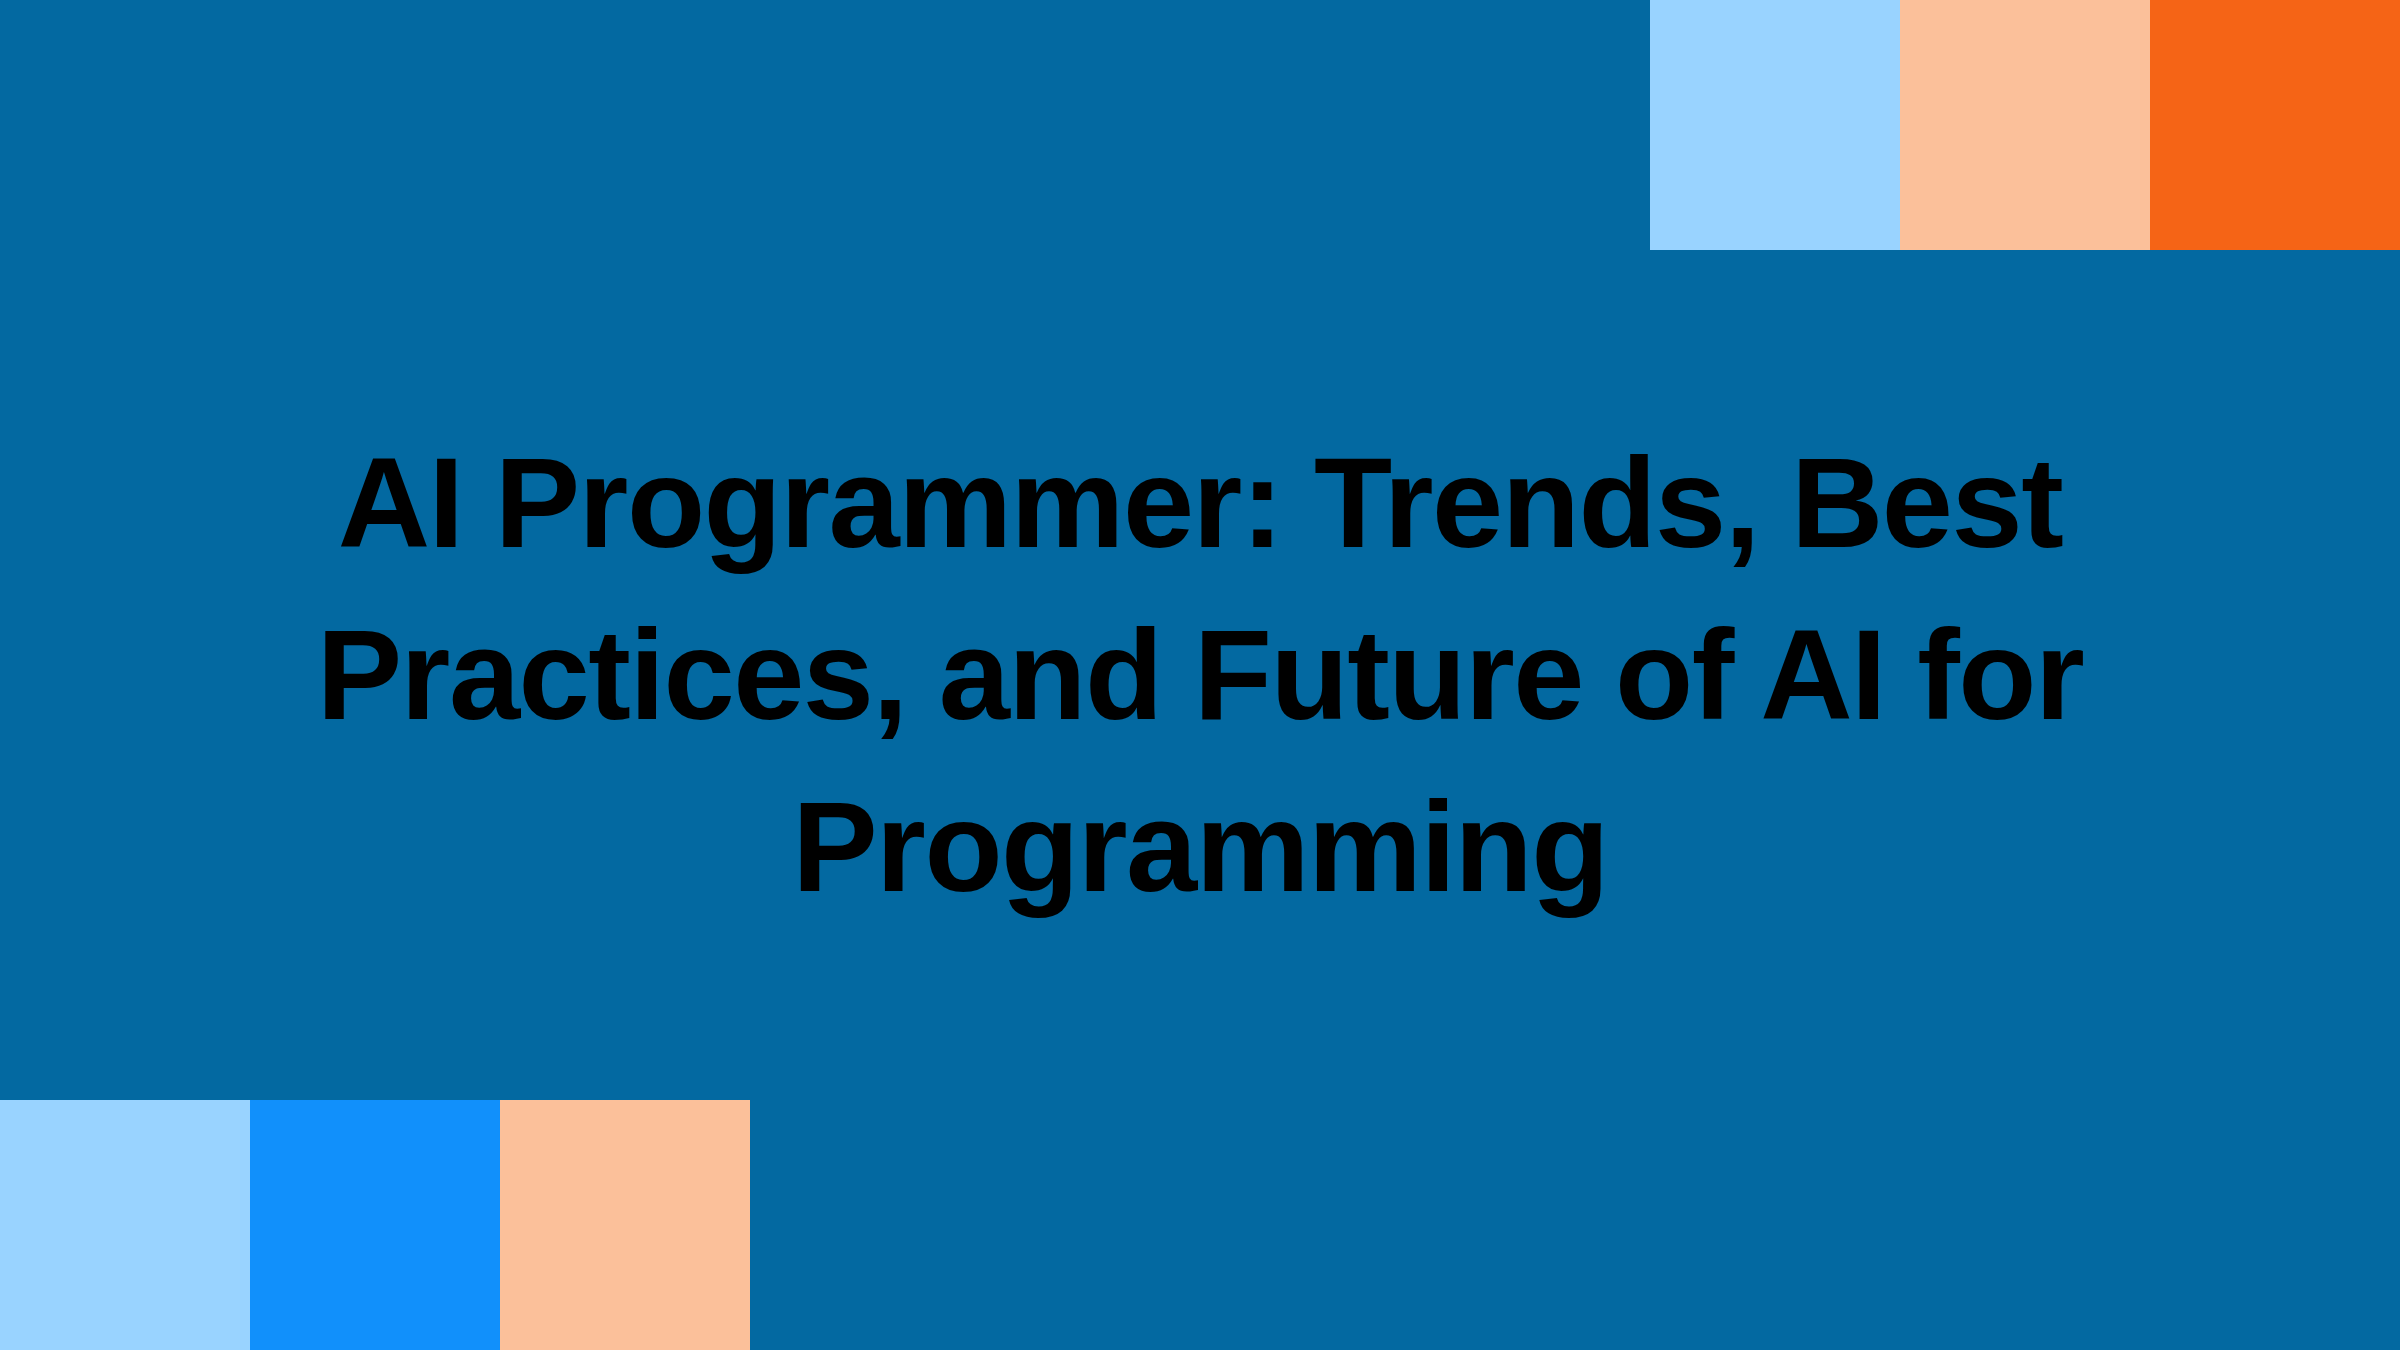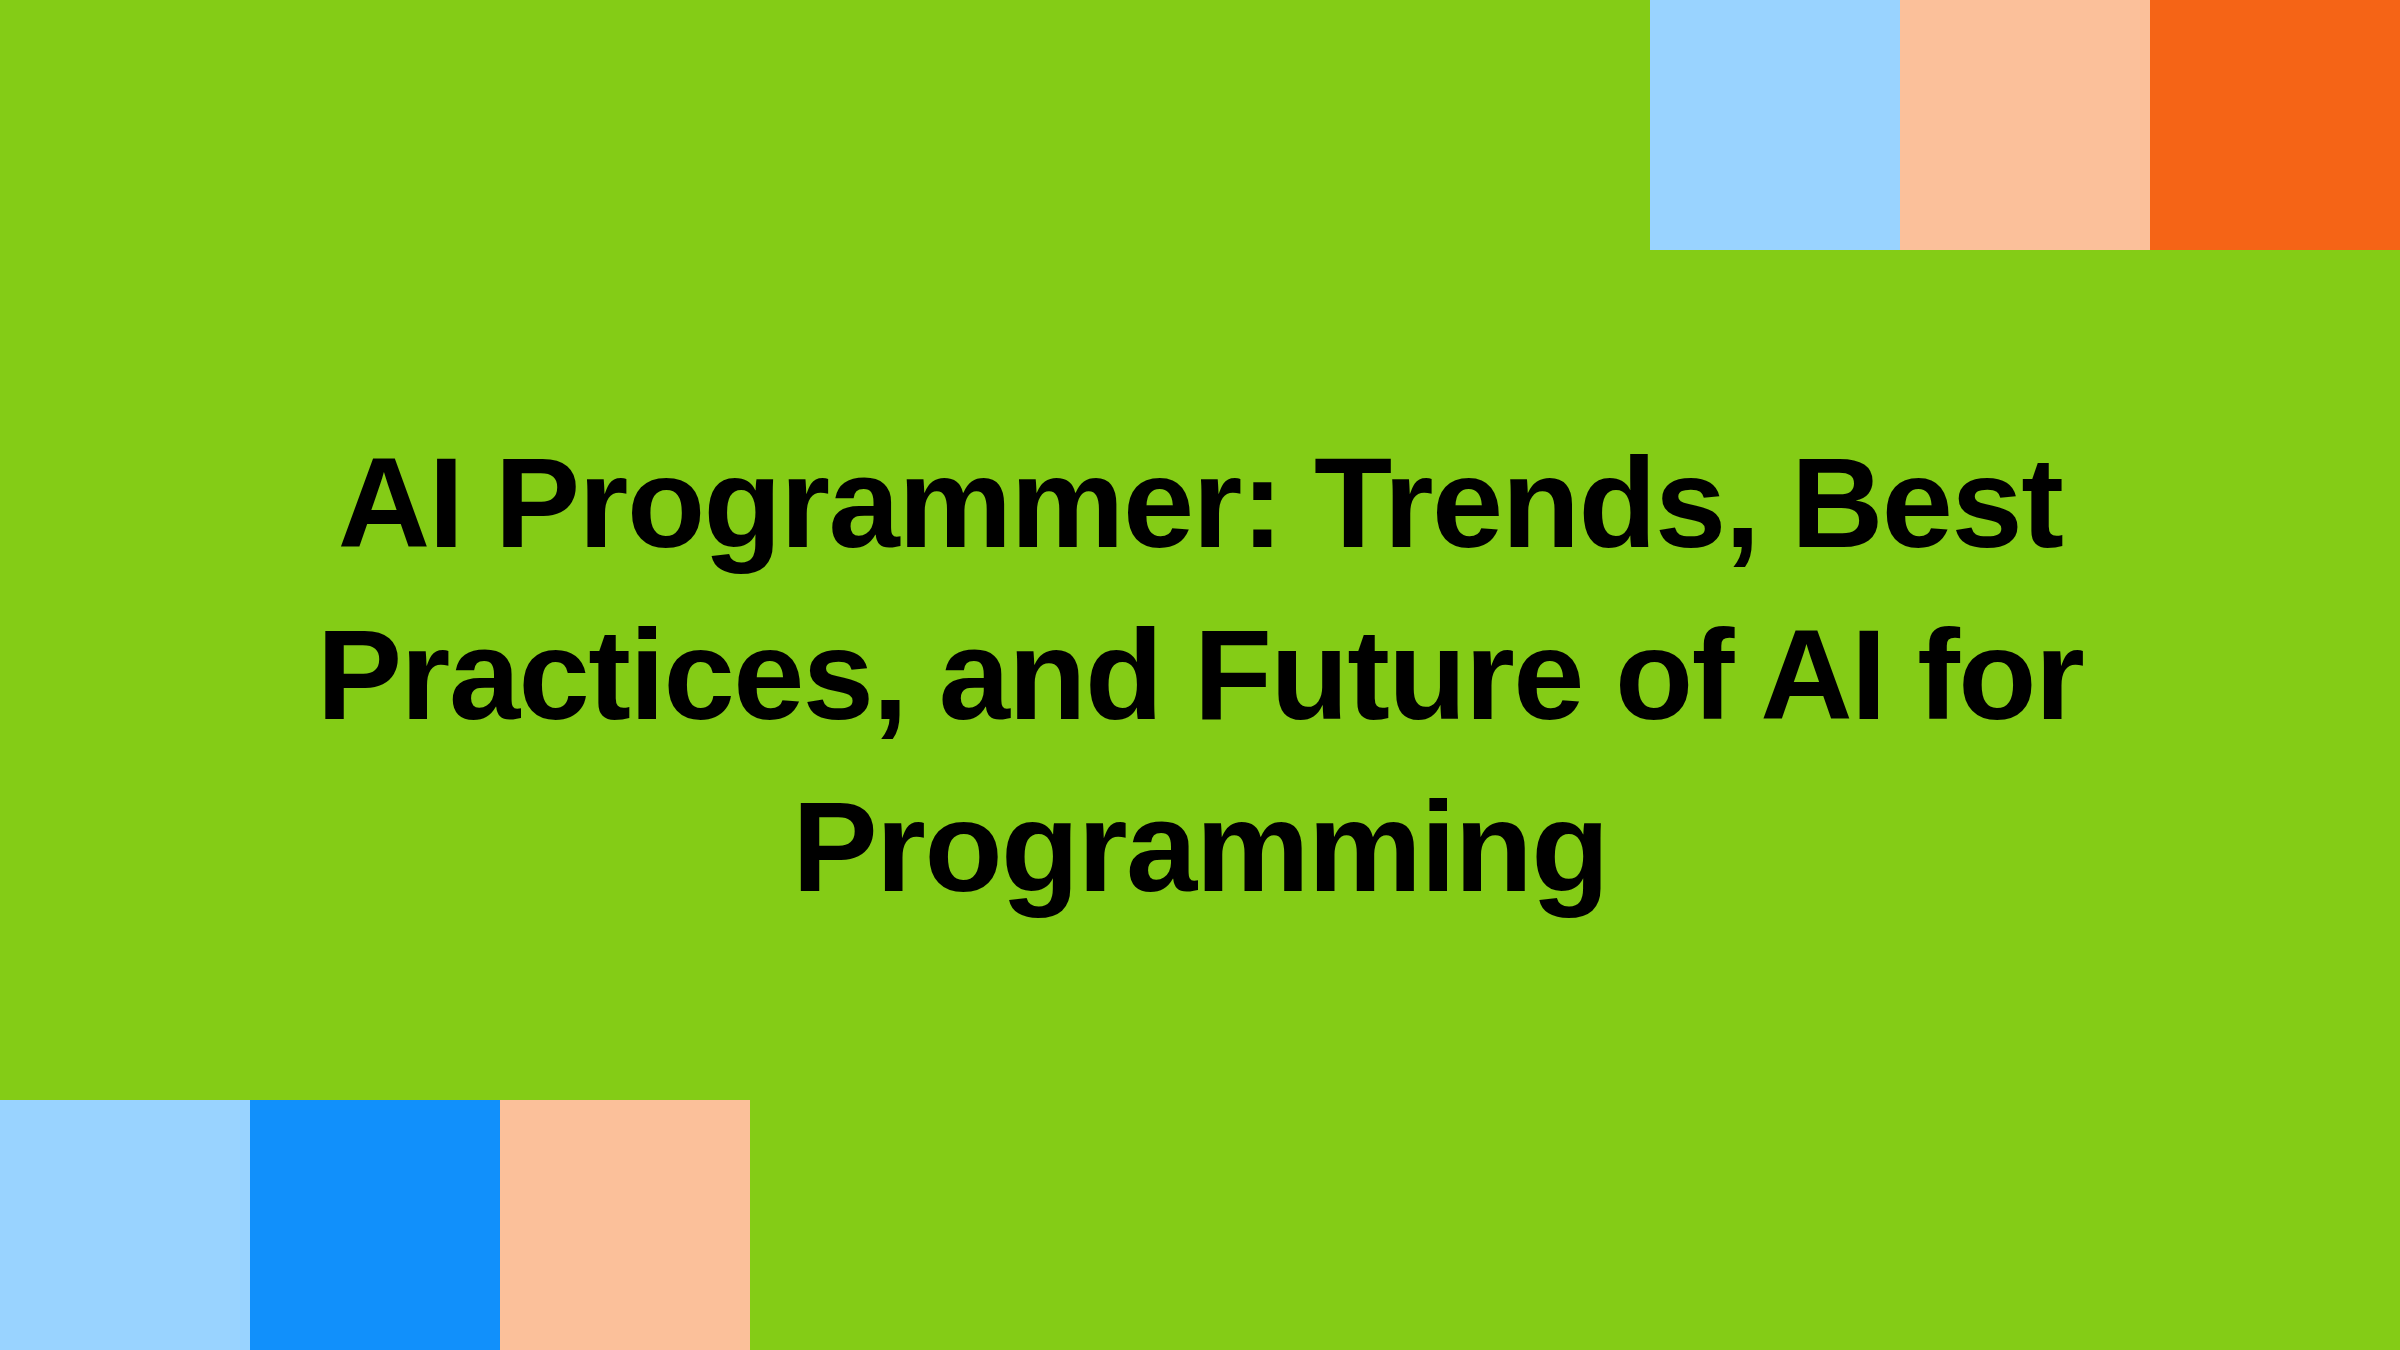--- a/index.html
+++ b/index.html
@@ -69,21 +69,21 @@
     font-size: 128px;
     line-height: 172px;
     letter-spacing: -1.5px;
     word-spacing: -2px;
     -webkit-font-smoothing: antialiased;
   }
 </style>
 </head>
 <body>
 
-<div class="slide" style="background: #84cc16;">
+<div class="slide" style="background: #0369a1;">
 
   <div class="block-strip top-right">
     <div class="color-block" style="background:#99D3FF"></div>
     <div class="color-block" style="background:#FBC09A"></div>
     <div class="color-block" style="background:#F56416"></div>
   </div>
 
   <div class="title-wrap">
     <h1 class="slide-title" style="color: rgb(0, 0, 0);">AI Programmer: Trends, Best Practices, and Future of AI for Programming</h1>
   </div>

